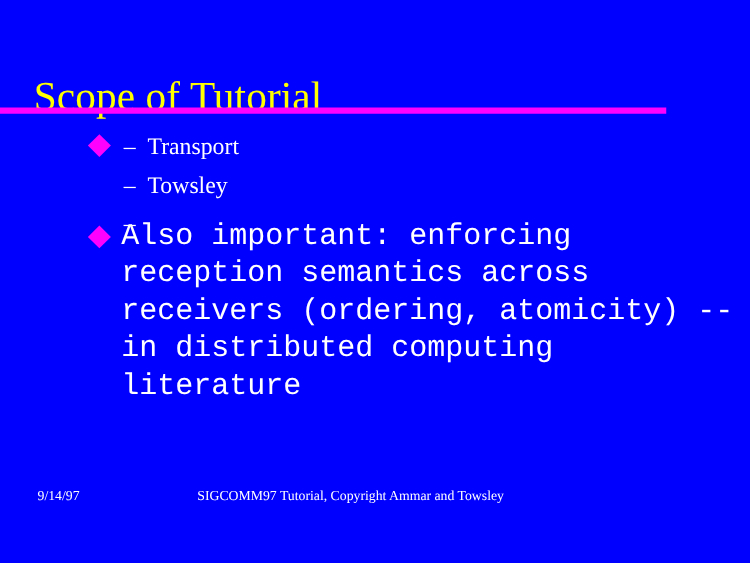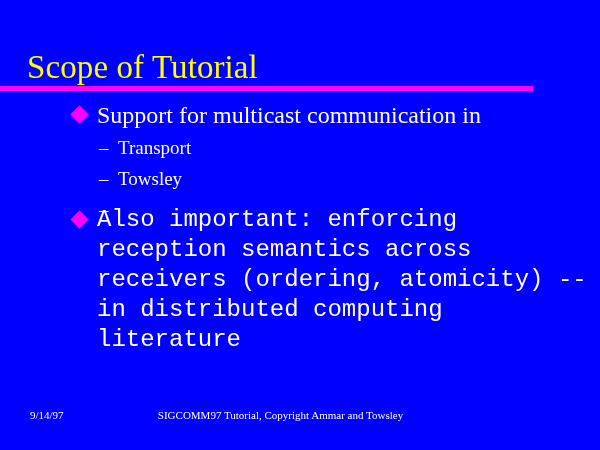--- a/index.html
+++ b/index.html
@@ -18,21 +18,21 @@
     position: relative;
     width: 600px;
     height: 450px;
     background: #0000ff;
   }
 
   
   .title {
     position: absolute;
     left: 27px;
-    top: 47px;
+    top: 58px;
     font-size: 33px;
     line-height: 40px;
     color: #ffff00;
     font-family: "Liberation Serif", "DejaVu Serif", serif;
     white-space: nowrap;
     letter-spacing: 0.1px;
   }
 
   .title-rule {
     position: absolute;
@@ -96,21 +96,21 @@
   }
 
   .group-1 { margin-bottom: 0px; }
   .sub-list { margin-top: 2px; }
   .bullet-2-wrap { margin-top: 11px; font-family: Liberation Mono, monospace; }
 
   
   .footer {
     position: absolute;
     left: 0;
-    top: 408px;
+    top: 390px;
     width: 600px;
     height: 16px;
   }
 
   .footer-date {
     position: absolute;
     left: 30px;
     top: 0;
     font-size: 11px;
     line-height: 14px;
@@ -139,21 +139,20 @@
   <div class="title">Scope of Tutorial</div>
 
   <div class="title-rule"></div>
 
   <div class="body">
 
     <div class="group-1">
 
       <div class="bullet-l1">
         <span class="marker"></span>
-        <span class="text">Support for multicast communication in</span>
       </div>
 
       <div class="sub-list">
 
         <div class="bullet-l2">
           <span class="marker">–</span>
           <span class="text">Transport</span>
         </div>
 
         <div class="bullet-l2">

